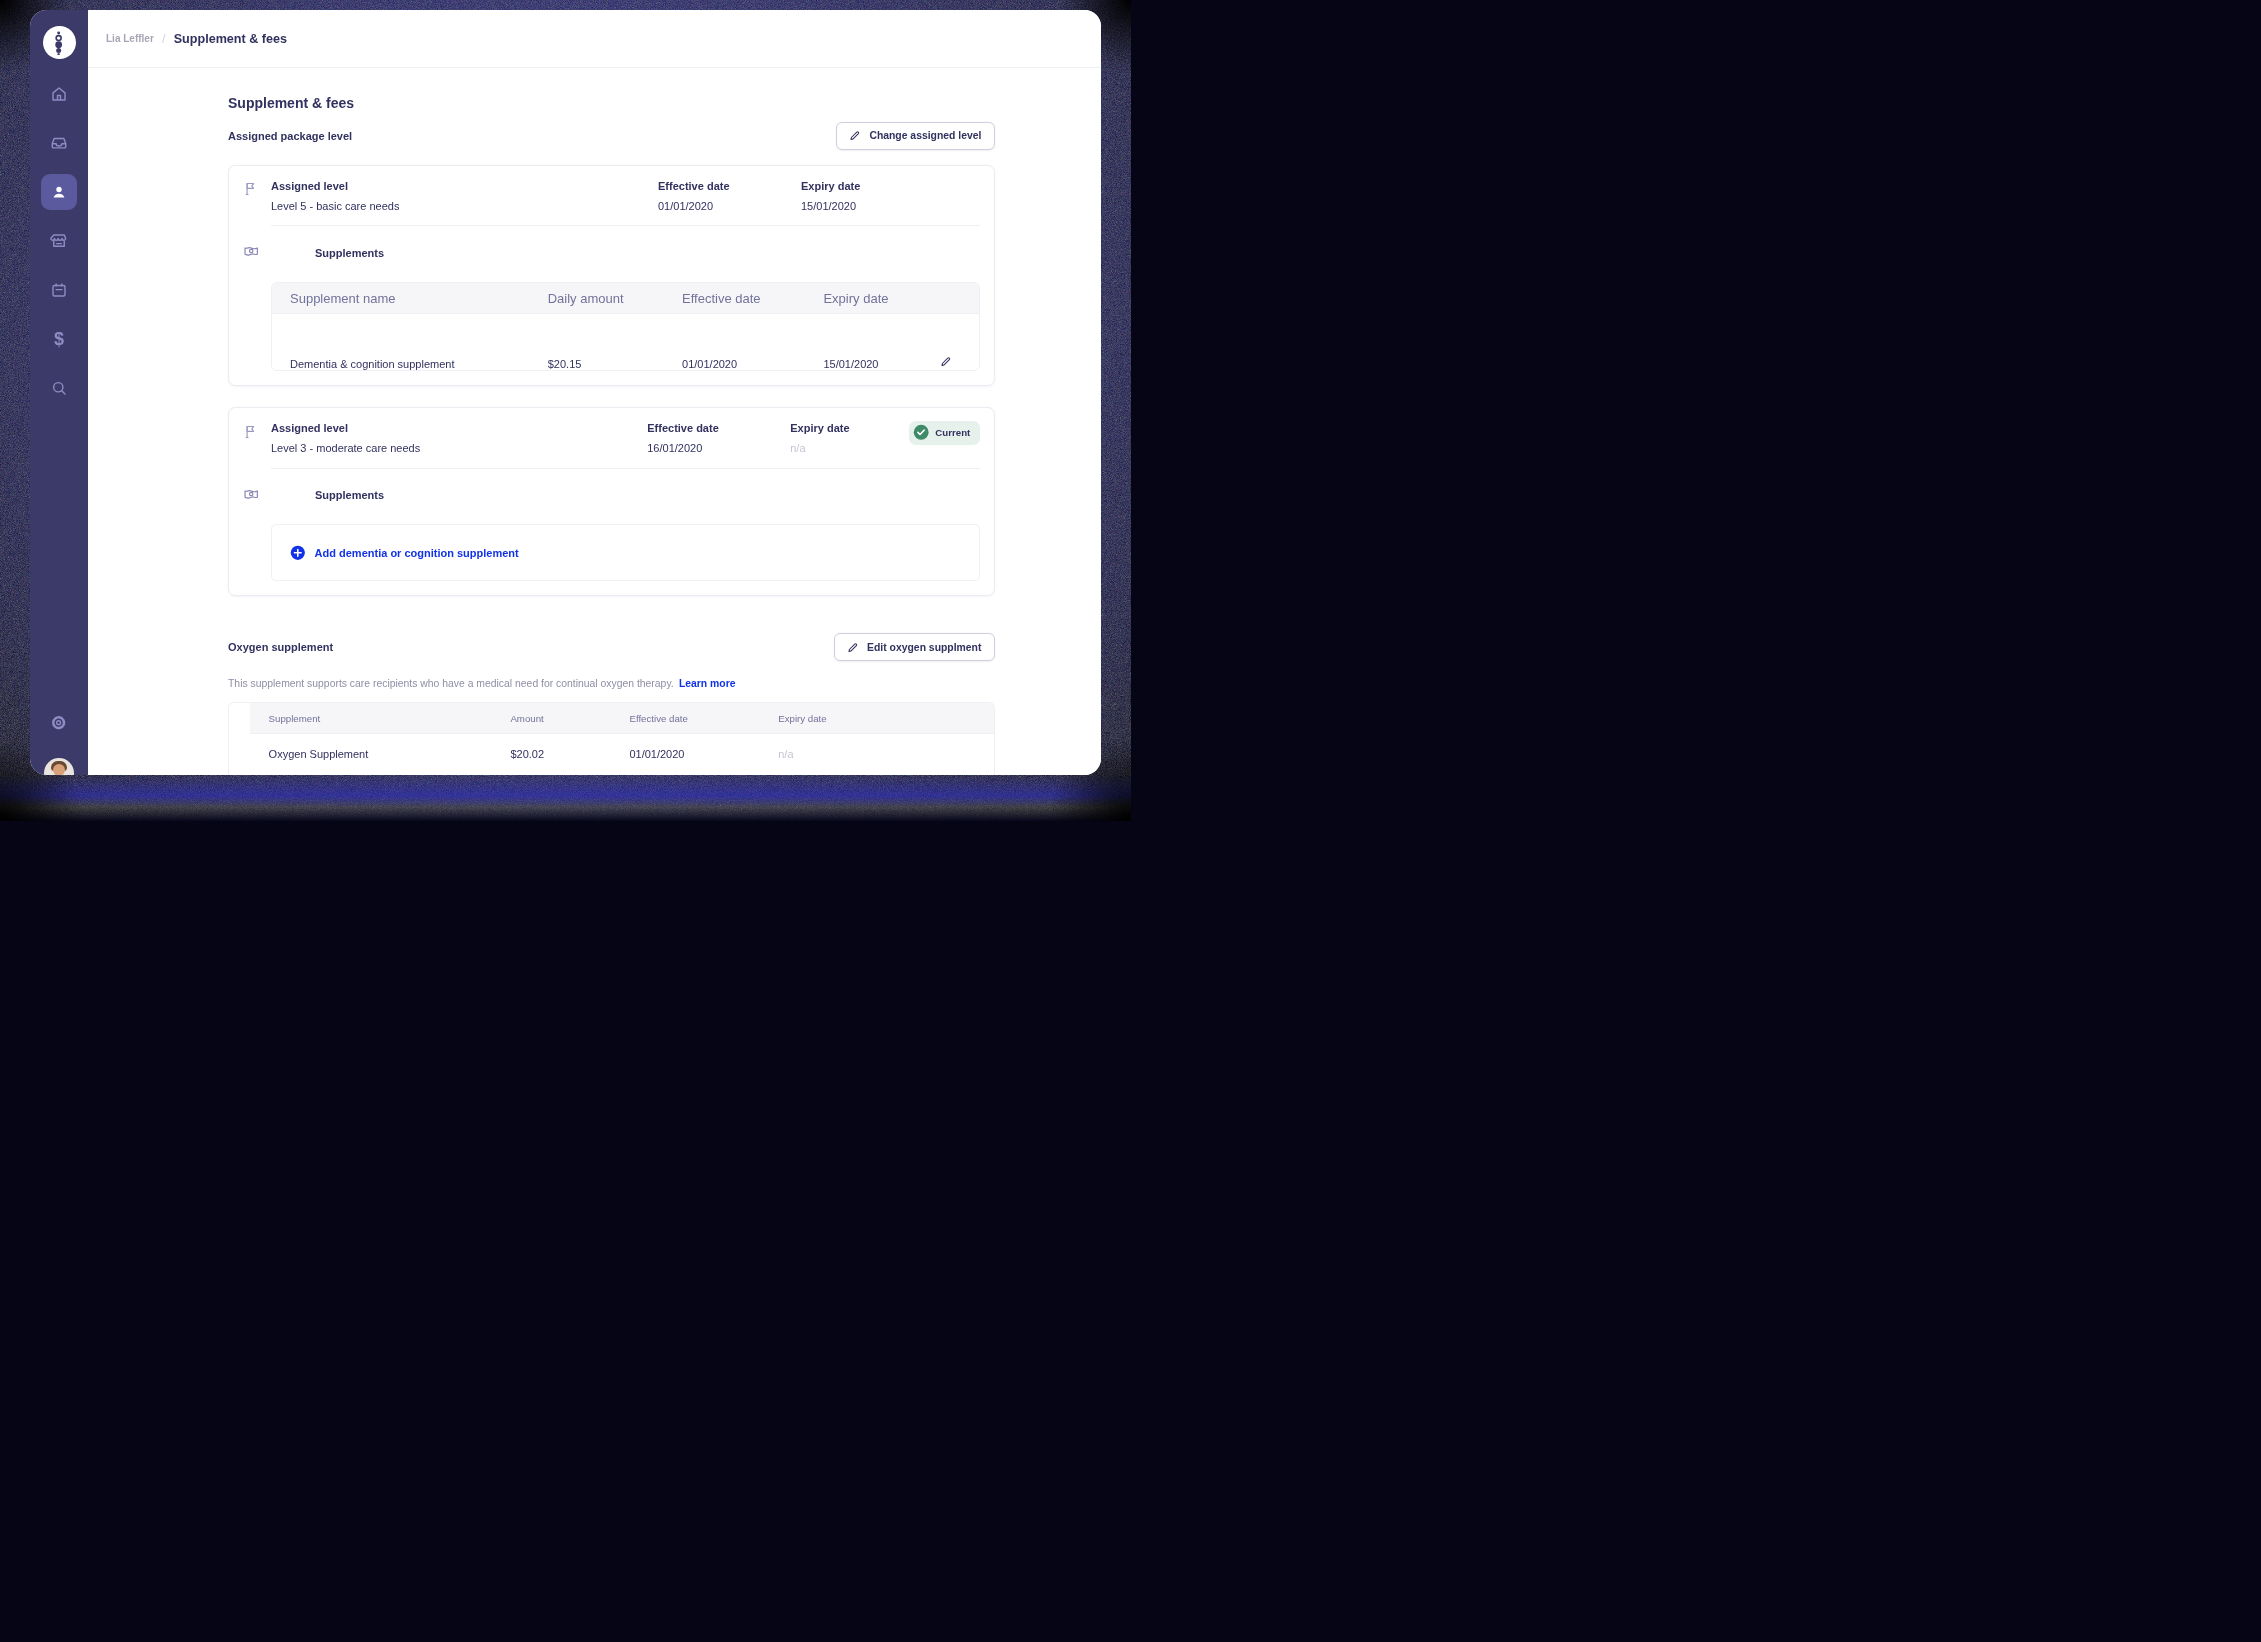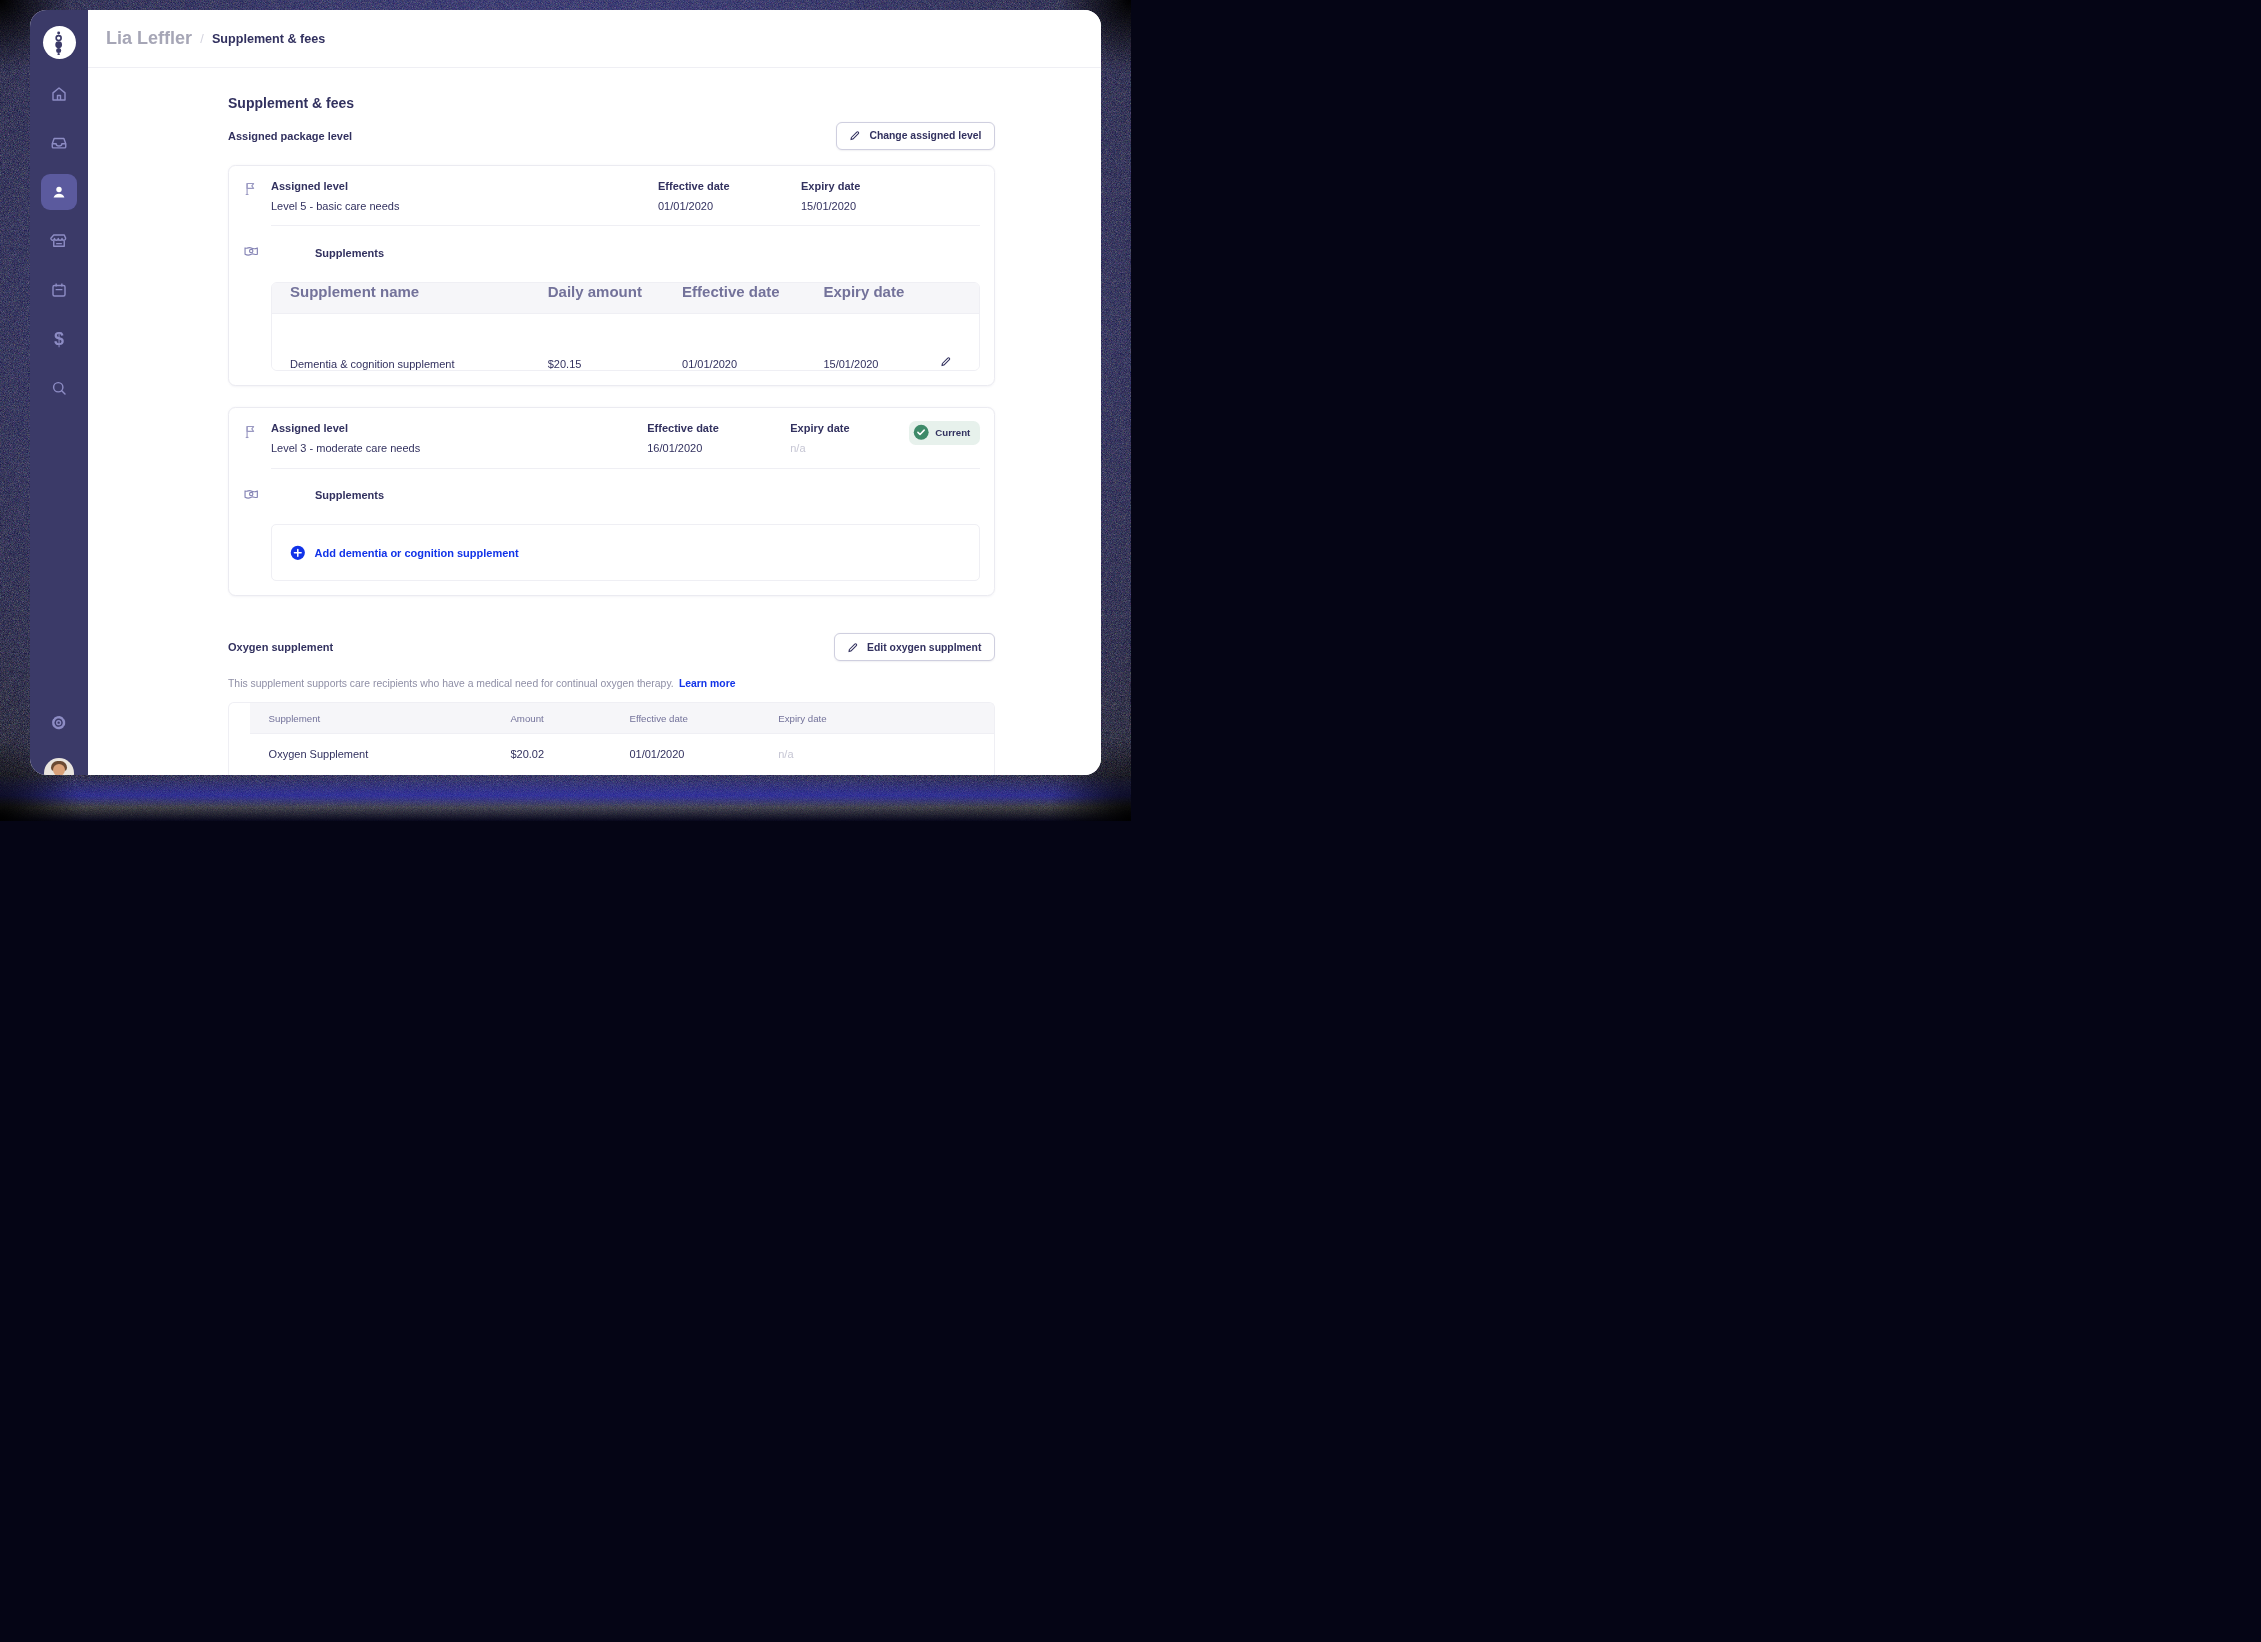--- a/index.html
+++ b/index.html
@@ -45,21 +45,21 @@
     overflow:hidden; background:#e9e4de; }
   .avatar .hair { position:absolute; left:6.7px; top:2.2px; width:16.4px; height:10.4px;
     border-radius:8.2px 8.2px 4.5px 4.5px; background:#6b4a33; }
   .avatar .face { position:absolute; left:9px; top:5.2px; width:12px; height:12.6px;
     border-radius:6px; background:#d9a179; }
 
   
   .main { flex:1; min-width:0; display:flex; flex-direction:column; background:#fff; }
   .topbar { flex:none; height:58px; border-bottom:0.7px solid #efeff4;
     display:flex; align-items:center; padding-left:18px; }
-  .crumb-parent { color:#a6a6b6; font-size:18px; font-weight:700;text-align:right; }
+  .crumb-parent { color:#a6a6b6; font-size:10px; font-weight:700;text-align:right; }
   .crumb-sep { color:#d2d2de; font-size:12.6px; margin:0 8.2px; font-weight:400; }
   .crumb-current { color:#32315f; font-size:12.6px; font-weight:700; }
 
   .content { flex:1; padding:27px 106px 0 140px; overflow:hidden; }
 
   .page-title { margin:0; font-size:14px; font-weight:700; color:#32315f; }
 
   .section-head { display:flex; align-items:center; justify-content:space-between; margin-top:10.4px; }
   .section-label { font-size:11px; font-weight:700; color:#32315f; }
 
@@ -82,22 +82,22 @@
 
   .badge { flex:none; display:flex; align-items:center; gap:6px; height:24px;
     background:#e7f1ec; border-radius:6.7px; padding:0 9.7px 0 3.7px; margin-top:-1.5px; }
   .badge-text { font-size:9.7px; font-weight:700; color:#32315f; }
 
   .divider { border-top:0.7px solid #efeff4; margin:13.4px 0 0 28px; }
 
   .supp-row { display:flex; align-items:center; margin-top:16.4px;gap:44px; }
 
   .inner-table { margin:19.3px 0 0 28px; border:0.7px solid #efeff4; border-radius:6px; overflow:hidden; }
-  .t-head { display:flex; align-items:flex-start; height:30px; background:#f6f6f9;
-    font-size:15px; color:#73729a;font-weight:bold; }
+  .t-head { display:flex; align-items:center; height:30px; background:#f6f6f9;
+    font-size:13px; color:#73729a; }
   .t-row { display:flex; align-items:flex-end; height:57px; background:#fff;
     font-size:11px; color:#32315f; border-top:0.7px solid #efeff4; }
   .c-name { width:39%; padding-left:18px; }
   .c-daily { width:19%; }
   .c-eff { width:20%; }
   .c-exp { width:16%; }
   .c-edit { width:6%; display:flex; justify-content:flex-start; }
   .edit-btn { background:none; border:none; padding:3px; cursor:pointer; line-height:0; }
 
   .add-box { margin:19.3px 0 0 28px; border:0.7px solid #efeff4; border-radius:5px; height:57px;

